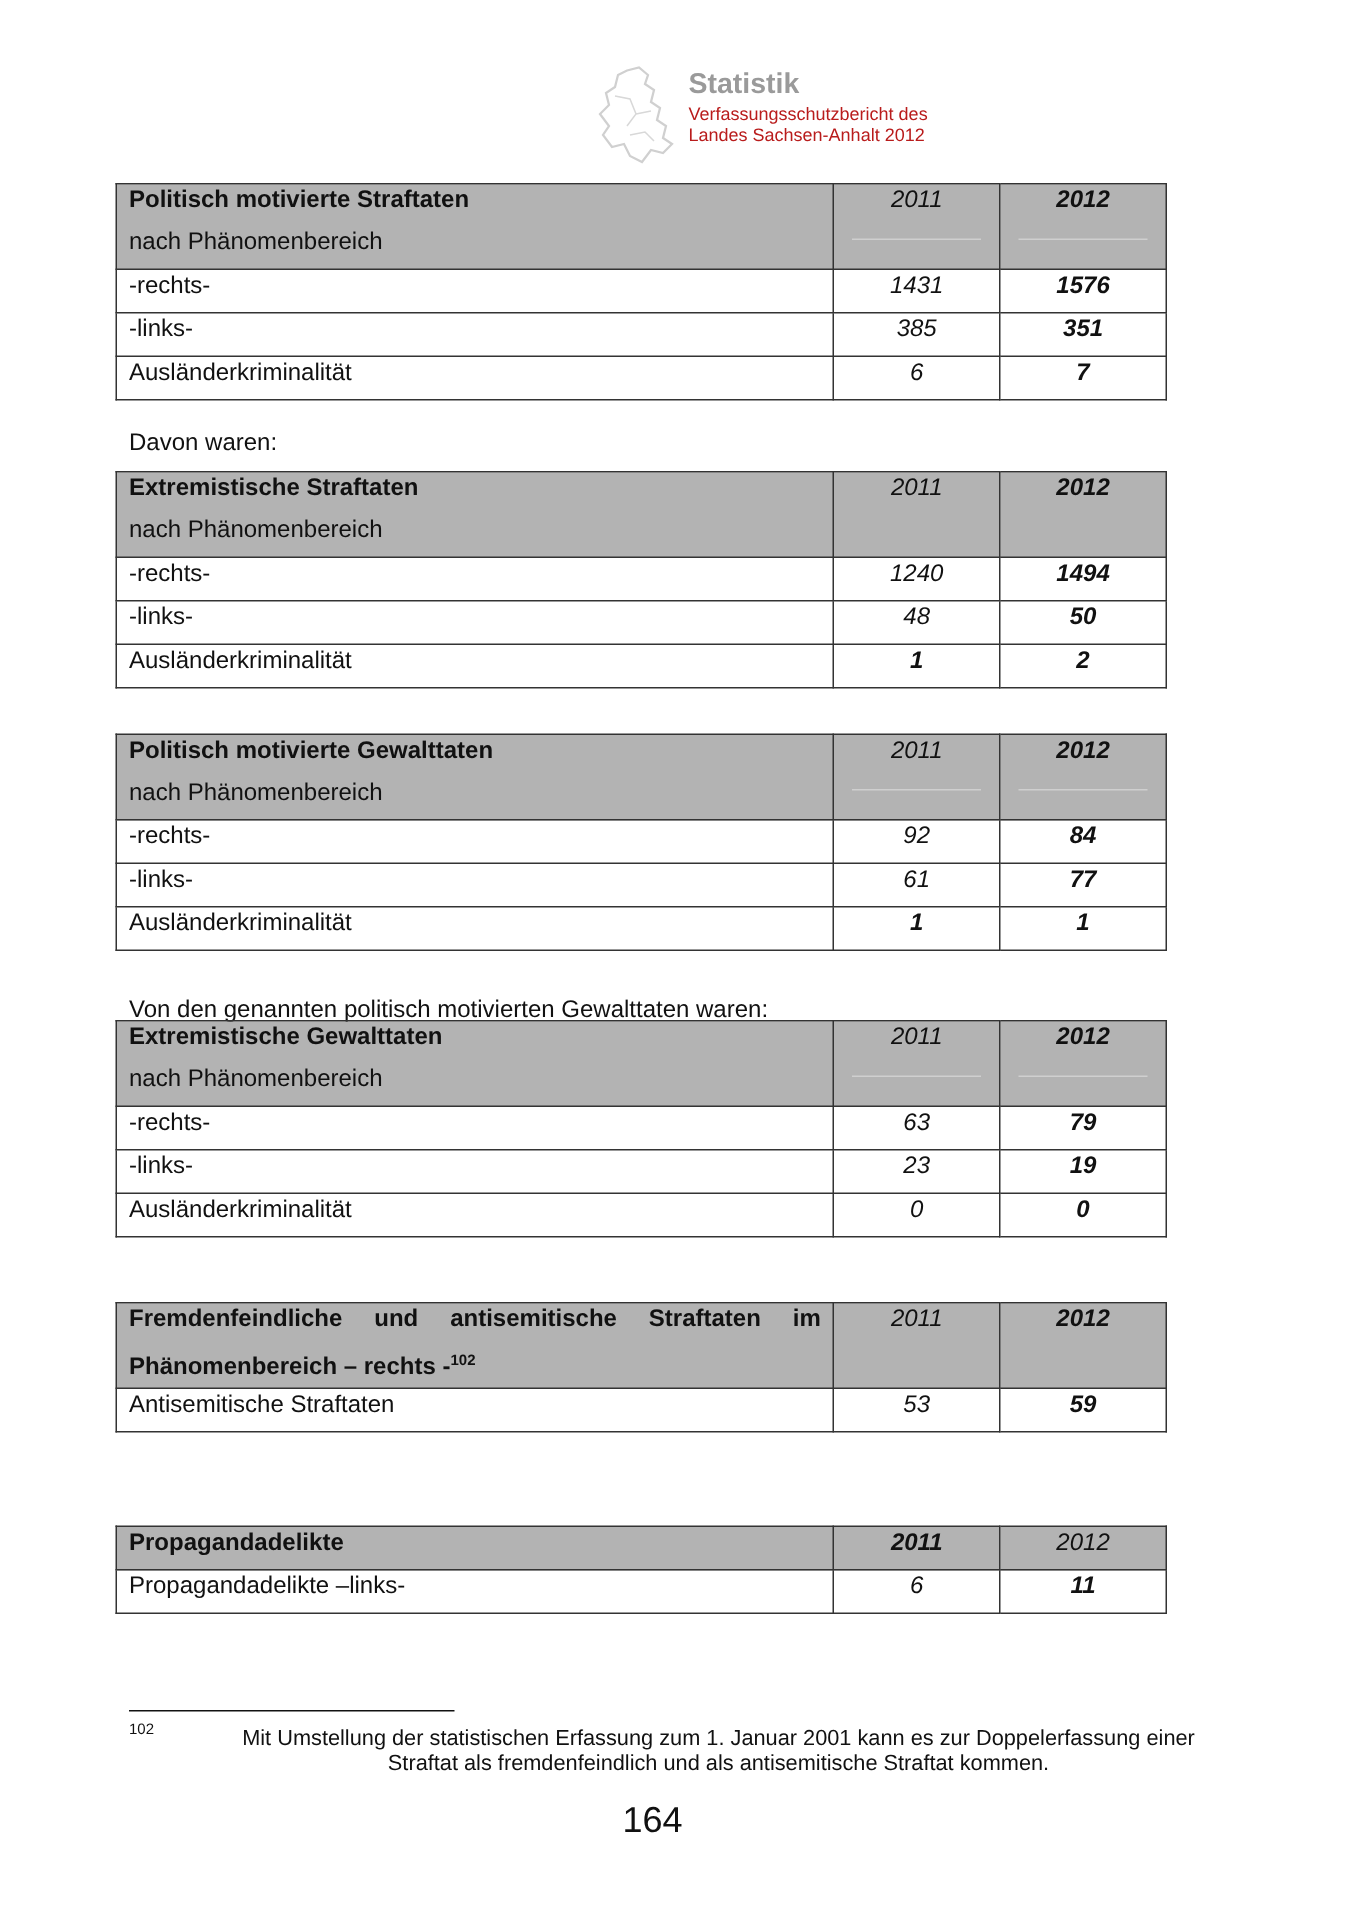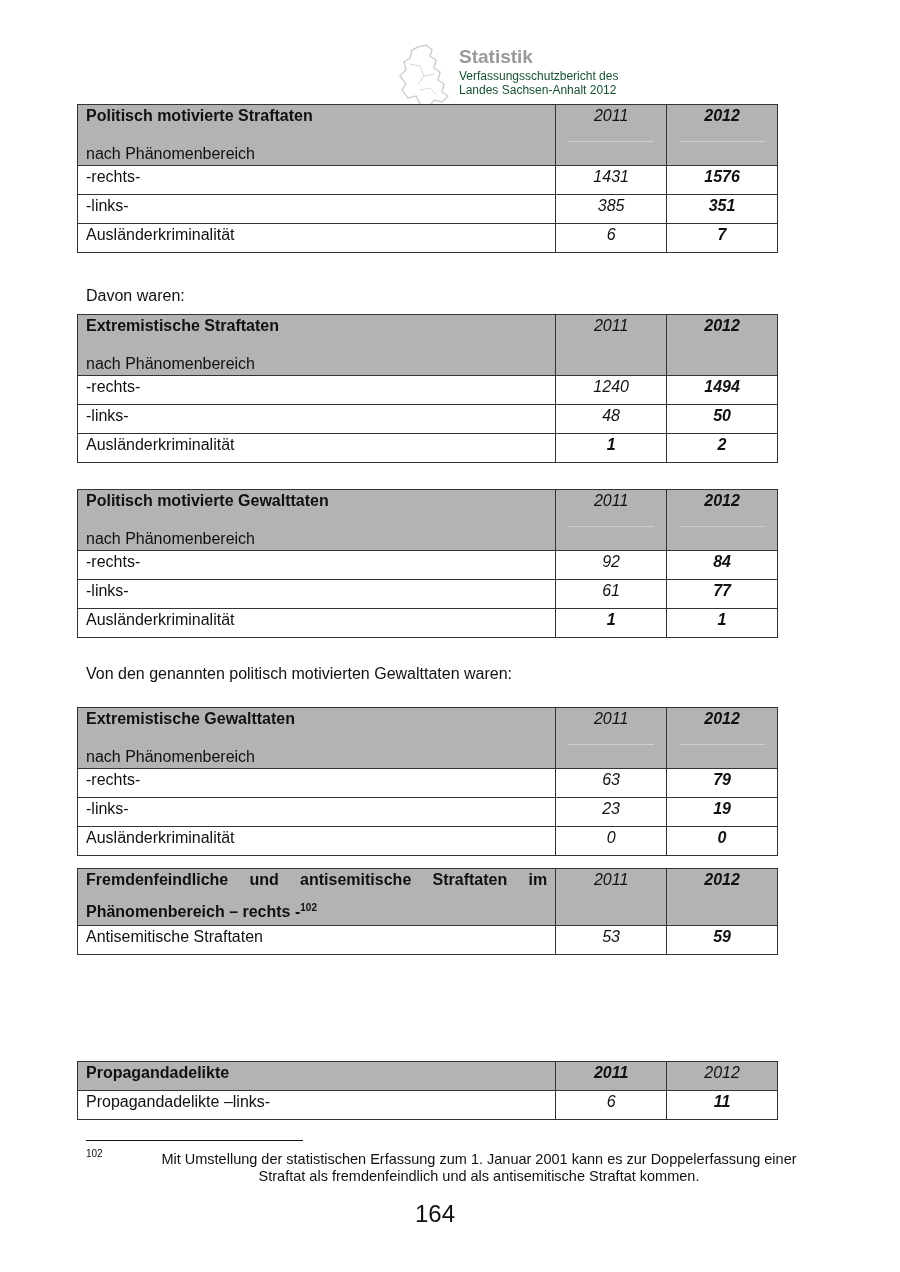--- a/index.html
+++ b/index.html
@@ -1,27 +1,27 @@
 <!DOCTYPE html>
 <html><head>
 <meta charset="utf-8">
 <style>
   html, body { margin:0; padding:0; background:#ffffff; }
   body { width:900px; height:1272px; position:relative; font-family:"Liberation Sans", sans-serif; color:#111; overflow:hidden; }
   .header { position:absolute; left:396px; top:44px; width:260px; height:66px; }
   .logo { position:absolute; left:0; top:0; width:62px; height:66px; }
   .h-title { position:absolute; left:63px; top:2px; font-size:19px; font-weight:bold; color:#9a9a9a; }
-  .h-sub { position:absolute; left:63px; top:25px; font-size:12px; line-height:14px; color:#14532d; }
+  .h-sub { position:absolute; left:63px; top:25px; font-size:12px; line-height:14px; color:#b91c1c; }
   table.stat { position:absolute; left:77px; width:701px; border-collapse:collapse; font-size:16px; }
   table.stat td { border:1px solid #333; padding:0 8px; height:28px; vertical-align:top; line-height:22px; }
   table.stat td.c1 { width:440px; }
   table.stat td.c2, table.stat td.c3 { width:105px; text-align:center; padding:0;font-style:italic; }
   table.stat tr.head td { background:#b3b3b3; }
   table.stat tr.head.tall td { height:56px; }
-  table.stat td .l2 { display:block; margin-top:16px; }
+  table.stat td .l2 { display:block; margin-top:6px; }
   .bold { font-weight:bold; }
   .inner-line { display:block; width:78%; margin:14px auto 0; border-top:1px solid #cfcfcf; }
   .justify { text-align:justify; text-align-last:justify; display:block; }
   sup { font-size:10px; }
   .para { position:absolute; left:86px; font-size:16px; }
   .fn-rule { position:absolute; left:86px; top:1140px; width:217px; border-top:1px solid #111; }
   .fn-num { position:absolute; left:86px; top:1148px; font-size:10px; }
   .fn-text { position:absolute; left:139px; top:1151px; width:680px; font-size:14.5px; line-height:17px;text-align:center; }
   .page-num { position:absolute; left:0; width:870px; top:1200px; text-align:center; font-size:24px; }
 </style>
@@ -33,21 +33,21 @@
     <path d="M22 3 L30 1 L36 6 L34 12 L40 16 L38 24 L44 28 L42 36 L48 40 L46 48 L52 52 L46 58 L38 56 L32 64 L24 60 L20 52 L12 54 L6 46 L10 40 L4 32 L10 26 L8 18 L14 14 L16 6 Z" fill="none" stroke="#d0d0d0" stroke-width="1.5"></path>
     <path d="M14 20 L24 22 L28 32 L22 40 M28 32 L38 30 M24 46 L34 44 L40 50" fill="none" stroke="#d8d8d8" stroke-width="1"></path>
   </svg>
   <div class="h-title">Statistik</div>
   <div class="h-sub">
     <div>Verfassungsschutzbericht des</div>
     <div>Landes Sachsen-Anhalt 2012</div>
   </div>
 </div>
 
-<table class="stat" style="top:104px;">
+<table class="stat" style="top:122px;">
   <tbody>
       <tr class="head tall">
     <td class="c1"><span class="bold">Politisch motivierte Straftaten</span><span class="l2">nach Phänomenbereich</span></td>
     <td class="c2"><span>2011</span><span class="inner-line"></span></td>
     <td class="c3 bold"><span>2012</span><span class="inner-line"></span></td>
   </tr>
   <tr>
         <td class="c1">-rechts-</td>
         <td class="c2">1431</td>
         <td class="c3 bold">1576</td>
@@ -112,21 +112,21 @@
   <tr>
         <td class="c1">Ausländerkriminalität</td>
         <td class="c2 bold">1</td>
         <td class="c3 bold">1</td>
       </tr>
 </tbody>
   </table>
 
 <div class="para" style="top:665px;">Von den genannten politisch motivierten Gewalttaten waren:</div>
 
-<table class="stat" style="top:707px;">
+<table class="stat" style="top:680px;">
   <tbody>
       <tr class="head tall">
     <td class="c1"><span class="bold">Extremistische Gewalttaten</span><span class="l2">nach Phänomenbereich</span></td>
     <td class="c2"><span>2011</span><span class="inner-line"></span></td>
     <td class="c3 bold"><span>2012</span><span class="inner-line"></span></td>
   </tr>
   <tr>
         <td class="c1">-rechts-</td>
         <td class="c2">63</td>
         <td class="c3 bold">79</td>
@@ -155,21 +155,21 @@
     <td class="c3 bold"><span>2012</span></td>
   </tr>
   <tr>
         <td class="c1">Antisemitische Straftaten</td>
         <td class="c2">53</td>
         <td class="c3 bold">59</td>
       </tr>
 </tbody>
   </table>
 
-<table class="stat" style="top:1061px;">
+<table class="stat" style="top:1017px;">
   <tbody>
       <tr class="head">
     <td class="c1 bold">Propagandadelikte</td>
     <td class="c2 bold">2011</td>
     <td class="c3">2012</td>
   </tr>
   <tr>
         <td class="c1">Propagandadelikte –links-</td>
         <td class="c2">6</td>
         <td class="c3 bold">11</td>

